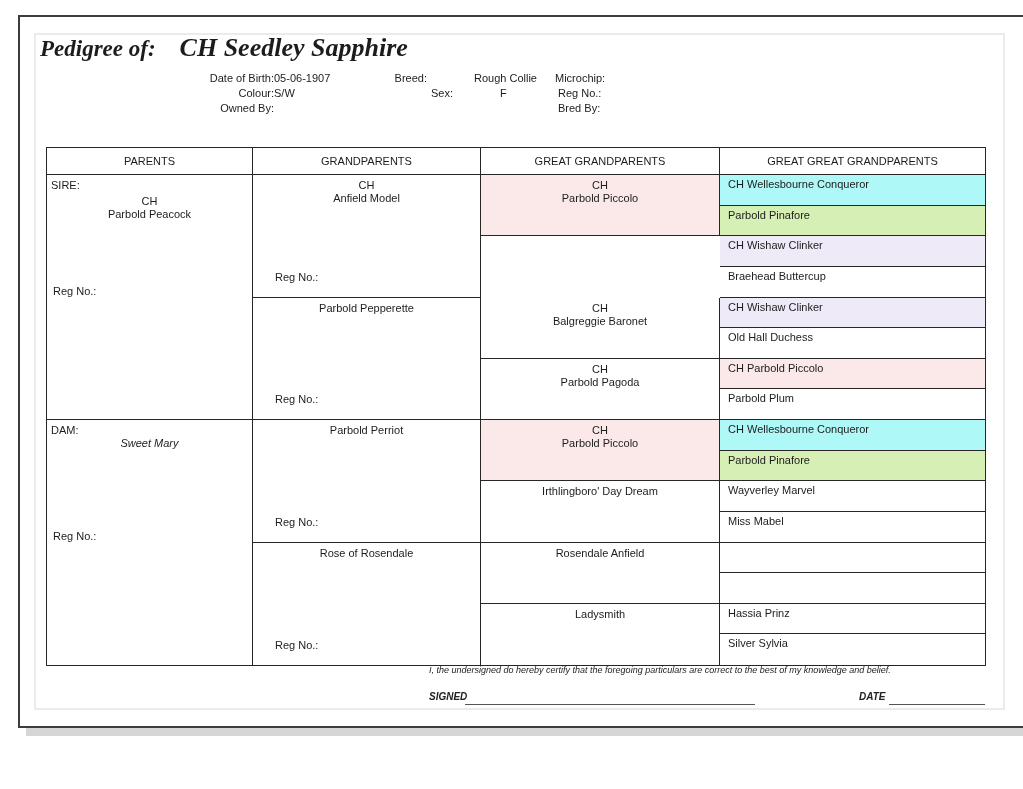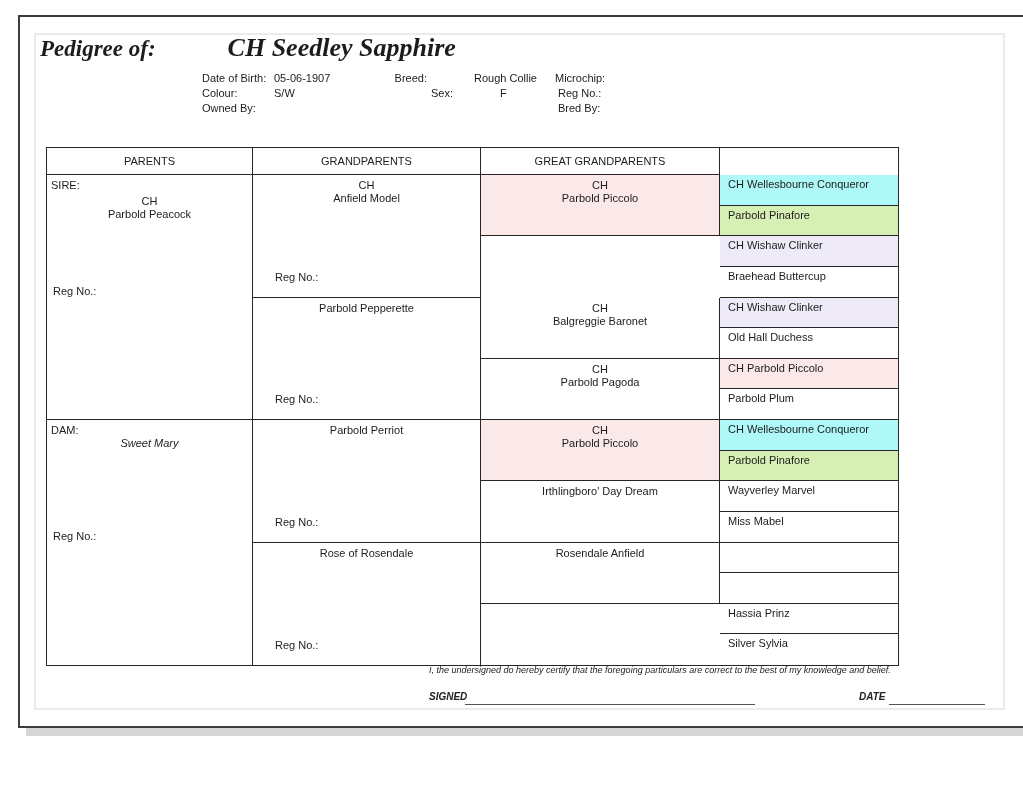--- a/index.html
+++ b/index.html
@@ -25,40 +25,39 @@
     border: 2px solid #ebebeb;
     pointer-events: none;
   }
   
   .title-row {
     position: absolute; left: 20px; top: 16px;
     display: flex; align-items: baseline;
     font-family: "Liberation Serif", serif;
     font-style: italic; font-weight: bold;
     white-space: nowrap;
-    gap: 48px;
   }
   .title-label { font-size: 23px; }
   .dog-name   { font-size: 26px; margin-left: 24px; }
   
   .info { position: absolute; top: 54px; font-size: 11px; line-height: 15px; }
   .info-a { left: 182px; }
-  .info-a .row { display: flex; }
+  .info-a .row { display: flex; text-align: right; }
   .info-a .lbl { width: 72px; }
   .info-b { left: 352px; }
   .info-b .row { display: flex; gap: 37px; }
   .info-b .lbl { width: 55px; text-align: right; }
   .info-b .val { margin-left: 10px; }
   .info-b .row.shift { margin-left: 26px; }
   .info-c { left: 535px; }
   .info-c .row2 { padding-left: 3px; }
   
   .ptable {
     position: absolute; left: 26px; top: 130px;
-    width: 853px; height: 519px;
+    width: 940px; height: 519px;
     border: 1px solid #262626;
     display: grid;
     grid-template-columns: 206px 228px 239px 1fr;
     grid-template-rows: 27px repeat(16, 1fr);
     background: #fff;
     font-size: 11px;
   }
   .cell { border-right: 1px solid #262626; border-bottom: 1px solid #262626; position: relative; overflow: hidden; }
   .br0 { border-right: none; }
   .bb0 { border-bottom: none; }
@@ -128,20 +127,21 @@
     <div>Microchip:</div>
     <div class="row2">Reg No.:</div>
     <div class="row2">Bred By:</div>
   </div>
 
   <div class="ptable">
 
     <div class="cell hcell" style="grid-area:1/1/2/2">PARENTS</div>
     <div class="cell hcell" style="grid-area:1/2/2/3">GRANDPARENTS</div>
     <div class="cell hcell" style="grid-area:1/3/2/4">GREAT GRANDPARENTS</div>
+    <div class="cell hcell br0" style="grid-area:1/4/2/5">GREAT GREAT GRANDPARENTS</div>
 
     <div class="cell" style="grid-area:2/1/10/2">
       <span class="role">SIRE:</span>
       <div class="pname">CH
 Parbold Peacock</div>
       <span class="reg1">Reg No.:</span>
     </div>
     <div class="cell bb0" style="grid-area:10/1/18/2">
       <span class="role">DAM:</span>
       <div class="pname dam">Sweet Mary</div>
@@ -180,20 +180,23 @@
     </div>
     <div class="cell" style="grid-area: 10 / 3 / 12 / 4; background-color: rgb(251, 233, 233);">
       <div class="ggname">CH
 Parbold Piccolo</div>
     </div>
     <div class="cell" style="grid-area:12/3/14/4">
       <div class="ggname">Irthlingboro' Day Dream</div>
     </div>
     <div class="cell" style="grid-area:14/3/16/4">
       <div class="ggname">Rosendale Anfield</div>
+    </div>
+    <div class="cell bb0" style="grid-area:16/3/18/4">
+      <div class="ggname">Ladysmith</div>
     </div>
 
     <div class="cell br0" style="grid-area: 2 / 4 / 3 / 5; background-color: rgb(174, 248, 248);">
         <div class="gggname">CH Wellesbourne Conqueror</div>
       </div>
     <div class="cell br0" style="grid-area: 3 / 4 / 4 / 5; background-color: rgb(214, 239, 180);">
         <div class="gggname">Parbold Pinafore</div>
       </div>
     <div class="cell br0" style="grid-area: 4 / 4 / 5 / 5; background-color: rgb(239, 234, 248);">
         <div class="gggname">CH Wishaw Clinker</div>

